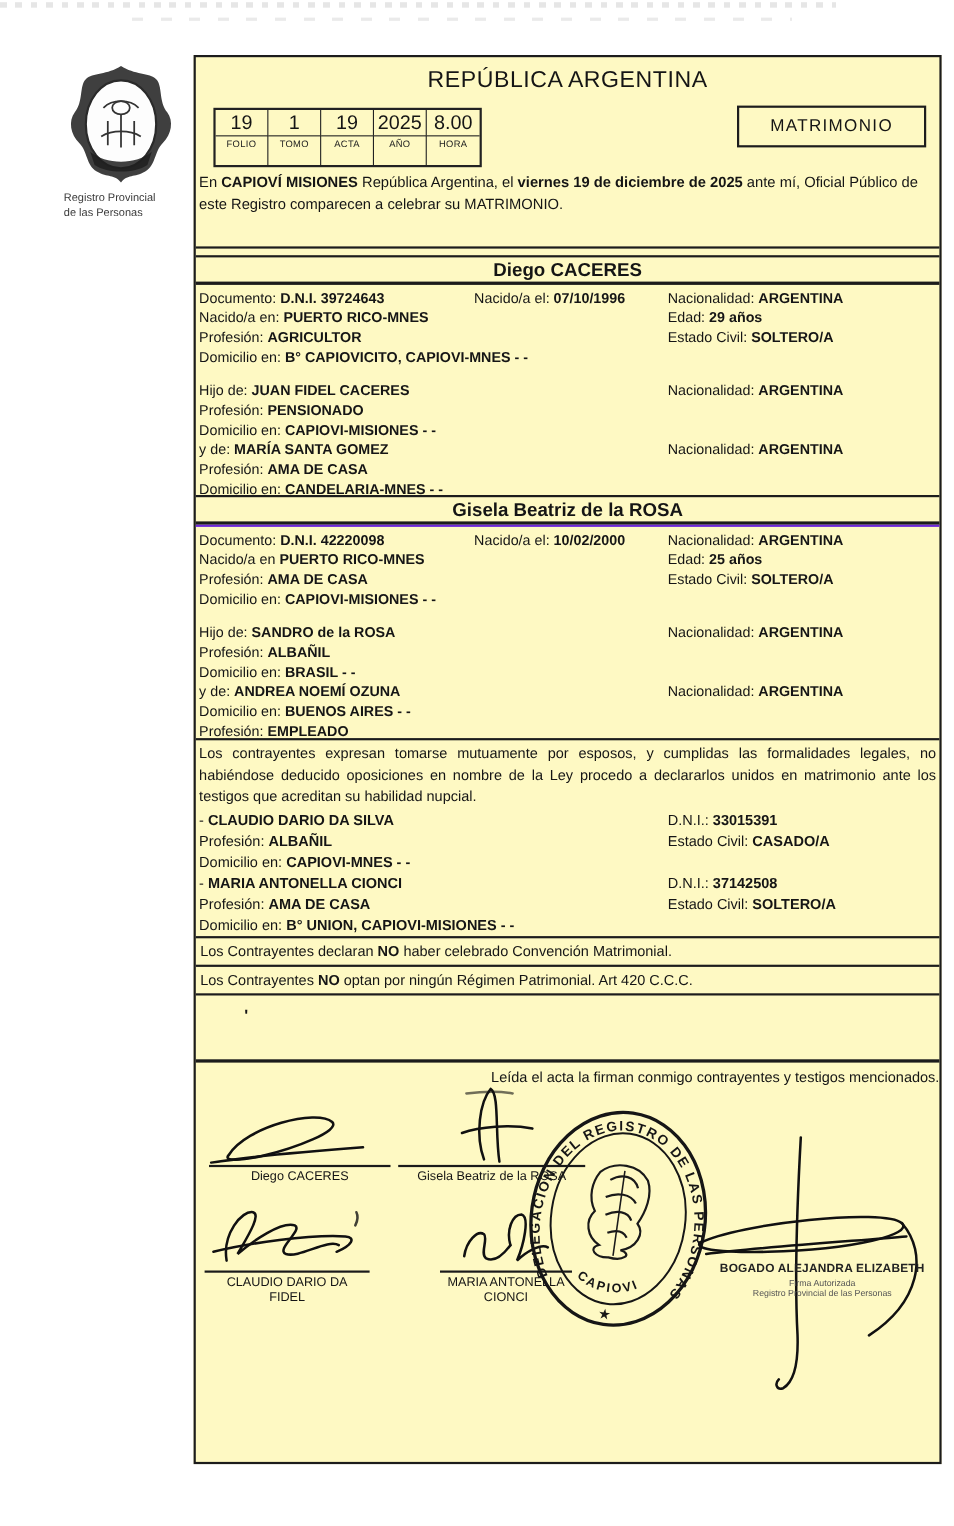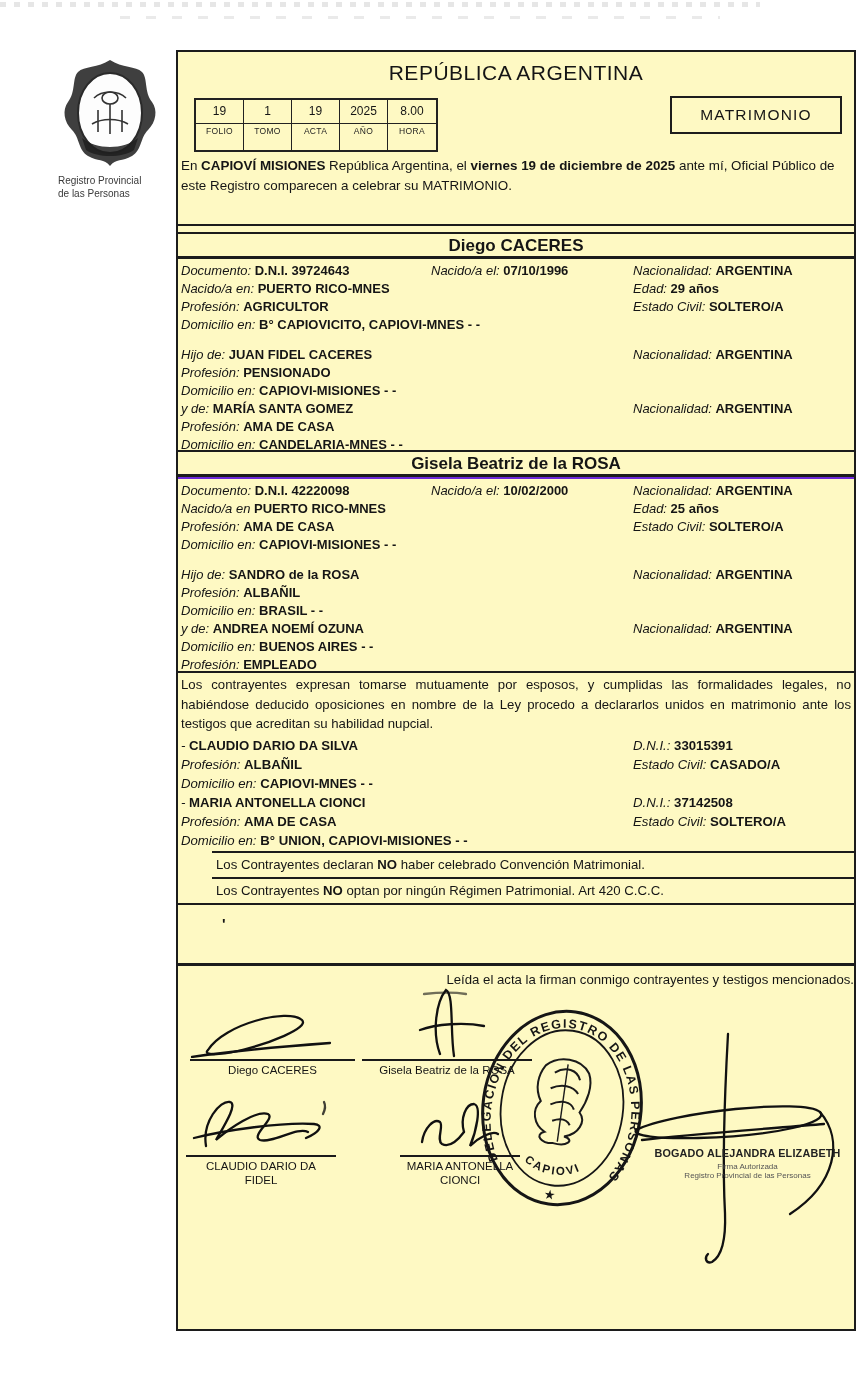--- a/index.html
+++ b/index.html
@@ -16,42 +16,42 @@
   
   .frame{position:absolute;left:176px;top:50px;width:680px;border:2.5px solid #1c1c1c;
          box-sizing:border-box;background:#fef9c3;}
   .sec{box-sizing:border-box;position:relative;}
   .sec-title{height:40px;text-align:center;font-size:21px;letter-spacing:.5px;padding-top:9px;}
   .sec-meta{height:62px;}
   .itable{position:absolute;left:16px;top:6px;border:2px solid #222;}
   .itable .r{display:flex;}
   .itable .c{width:48px;text-align:center;border-right:1.5px solid #222;box-sizing:border-box;}
   .itable .c:last-child{border-right:none;}
-  .itable .vals .c{height:23px;line-height:23px;font-size:12px;}
+  .itable .vals .c{height:23px;line-height:23px;font-size:18px;}
   .itable .labs .c{height:27px;line-height:15px;font-size:8.5px;letter-spacing:.3px;border-top:1.5px solid #222;color:#222;}
   .acttype{position:absolute;left:492px;top:4px;width:172px;height:38px;border:2px solid #1d1d1d;
            box-sizing:border-box;text-align:center;line-height:34px;font-size:15.5px;letter-spacing:1.2px;}
   .sec-intro{height:72px;border-bottom:2px solid #1c1c1c;font-size:13.4px;line-height:20px;
              padding:2px 3px 0 3px;}
   .spacer6{height:6px;}
   .name-hdr{height:27px;border-top:2px solid #1c1c1c;border-bottom:3px solid #1c1c1c;
             text-align:center;font-size:17px;font-weight:bold;line-height:24px;}
   .sec-body{padding:3px 3px 0 3px;font-size:13px;}
   .sec-groom{height:191px;}
   .sec-bride{height:194px;border-top:2px solid #6d28d9;}
   .row{position:relative;height:18px;line-height:18px;white-space:nowrap;}
   .sec-vows .row{height:19px;line-height:19px;}
   .row.gap{height:12px;}
   .part.pos-m{position:absolute;left:234px;top:0;margin-left:16px;}
-  .part.pos-r{position:absolute;left:426px;top:0;margin-left:26px;}
-  .lbl{font-weight:normal;font-style:italic;}
+  .part.pos-r{position:absolute;left:426px;top:0;}
+  .lbl{font-weight:normal;}
   b{font-weight:bold;}
   .sec-vows{height:180px;border-top:2px solid #1c1c1c;padding:2px 3px 0 3px;font-size:13.2px;}
   .vows-p{text-align:justify;line-height:19.5px;margin:0 0 2px 0;}
-  .decl{height:26px;border-top:2px solid #1c1c1c;font-size:13.2px;line-height:23px;padding-left:4px;margin-left:34px;}
+  .decl{height:26px;border-top:2px solid #1c1c1c;font-size:13.2px;line-height:23px;padding-left:4px;}
   .sec-empty{height:60px;border-top:2px solid #1c1c1c;}
   .stray{position:absolute;left:44px;top:10px;font-size:15px;font-weight:bold;}
   .sec-sigs{height:366px;border-top:3px solid #1c1c1c;font-size:13.2px;}
   .closing{padding:6px 0 0 4px;text-align:right;}
   .sig-block{position:absolute;text-align:center;}
   .sig-rule{border-top:2px solid #1a1a1a;margin-top:1px;}
   .sig-name{font-size:11.5px;line-height:14px;margin-top:2px;}
   .stamp{position:absolute;left:300px;top:38px;}
   .official{position:absolute;left:462px;top:181px;width:215px;text-align:center;}
   .official .oname{font-size:10.8px;font-weight:bold;letter-spacing:.2px;color:#222;}

